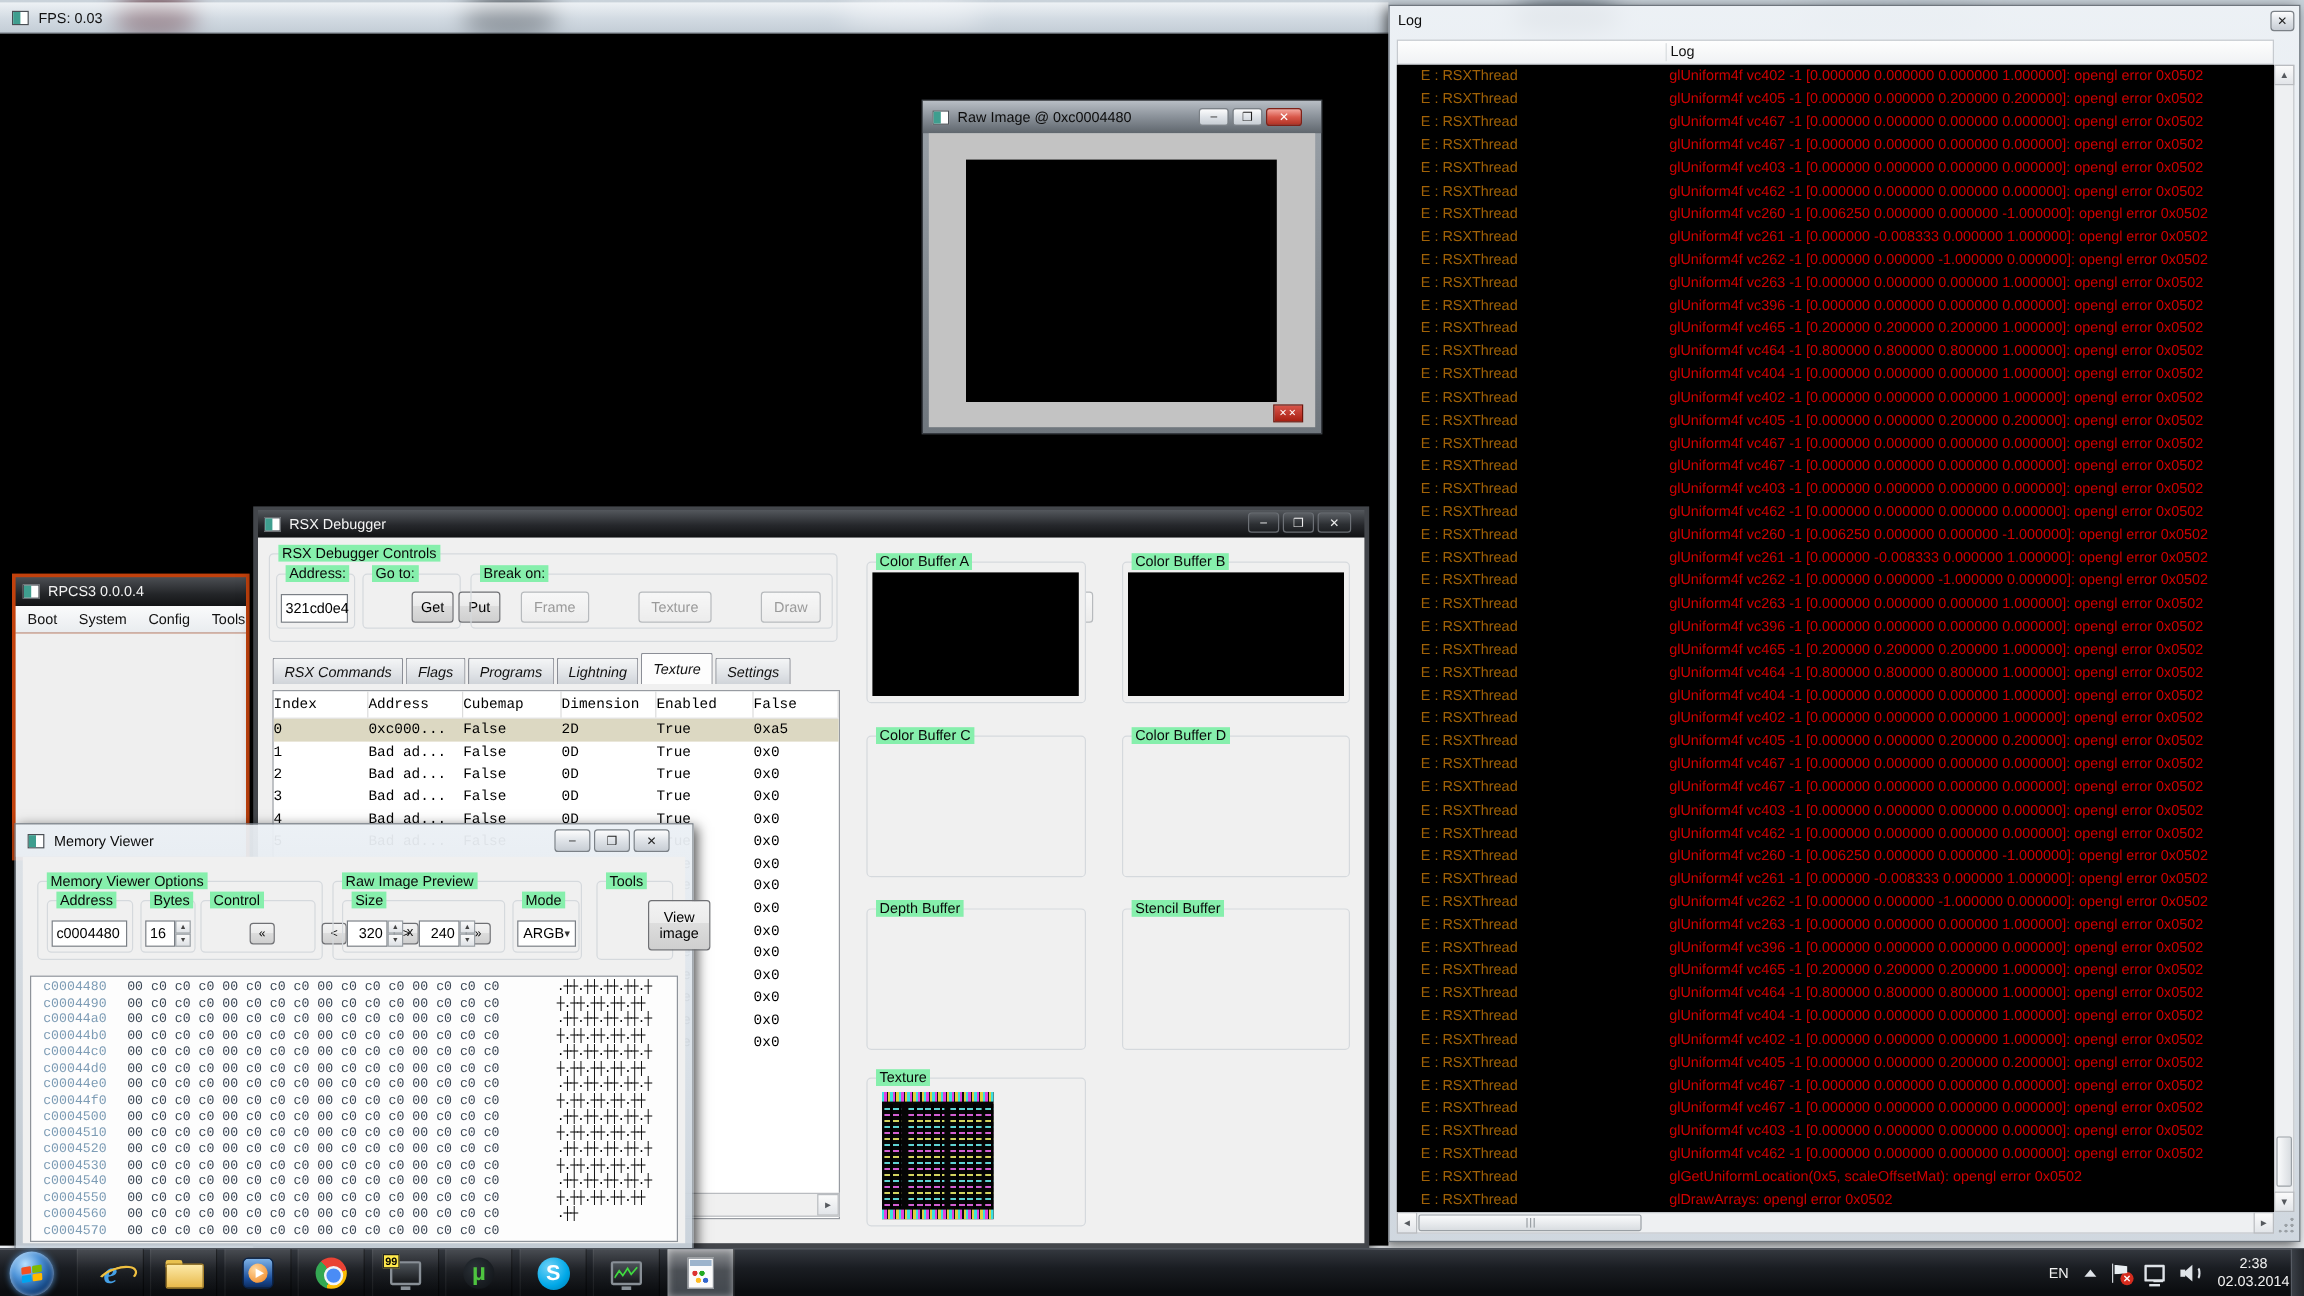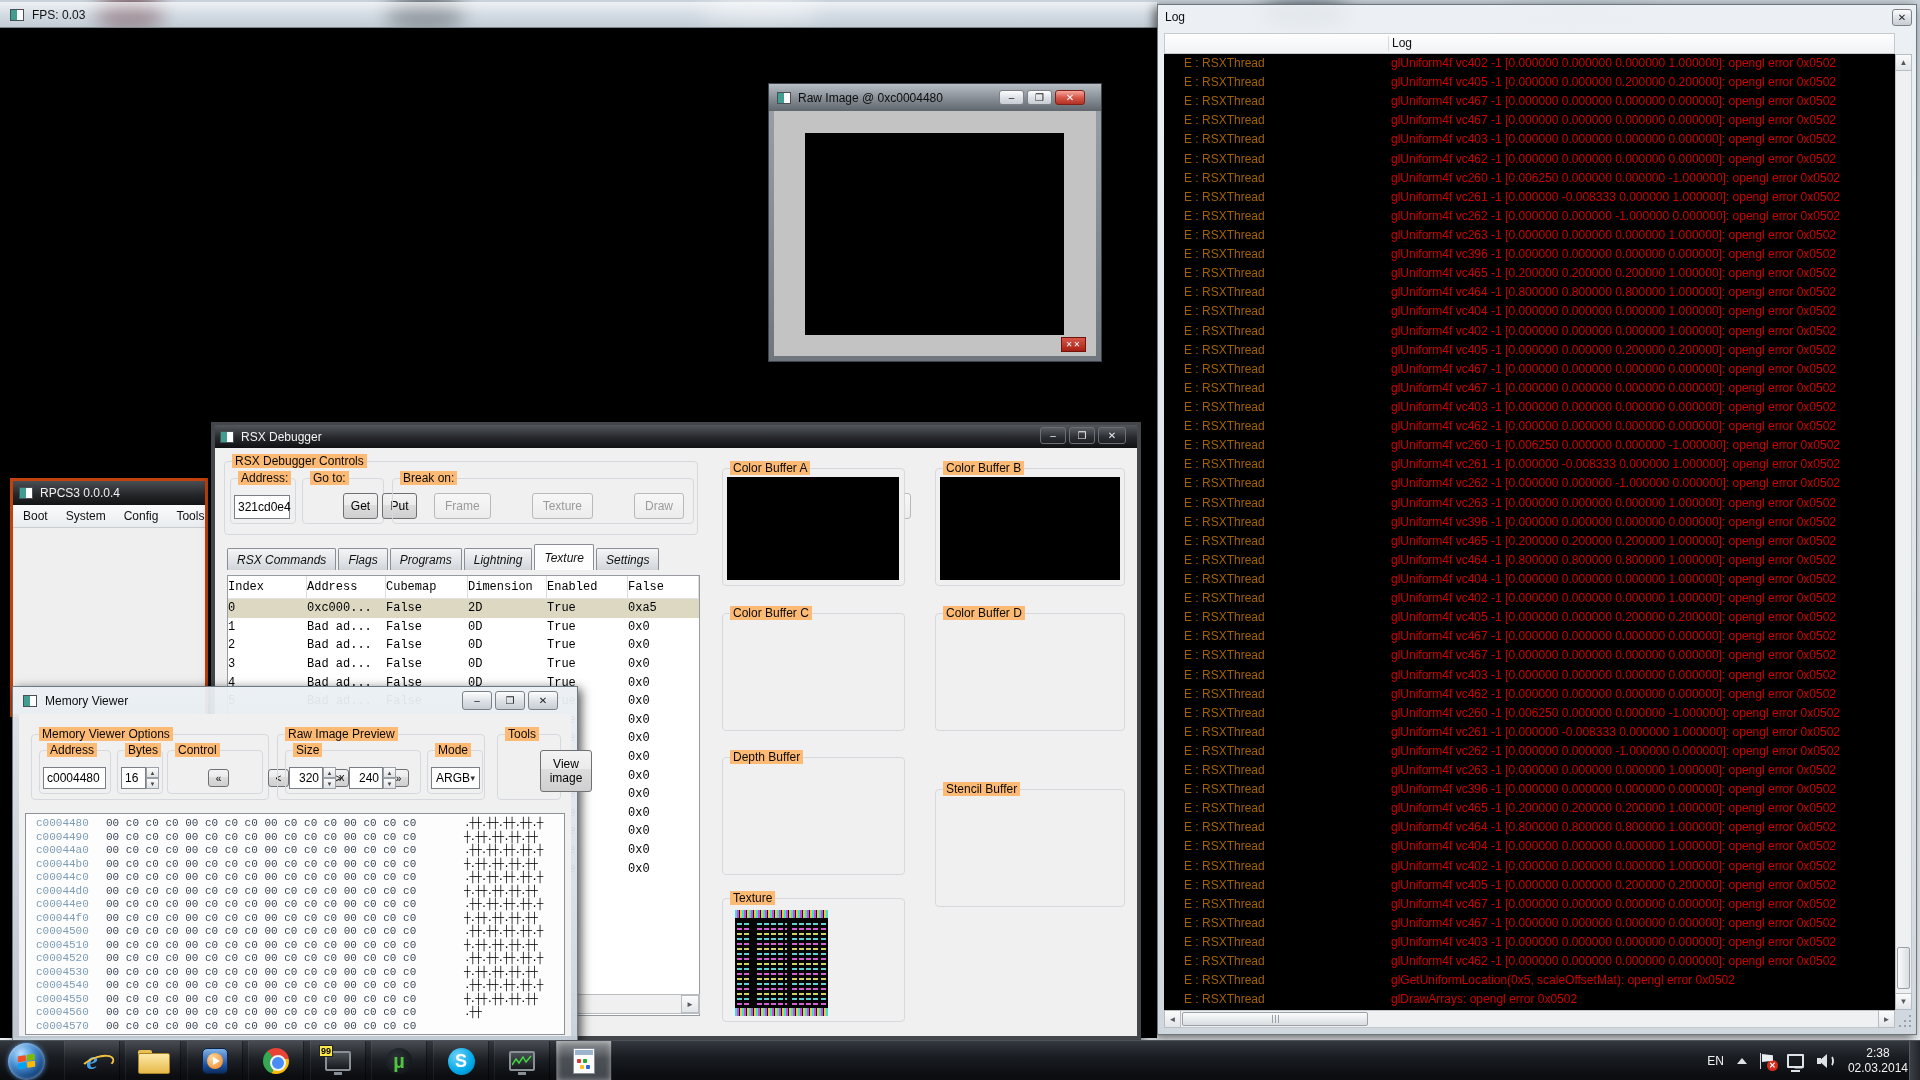--- a/index.html
+++ b/index.html
@@ -21,21 +21,21 @@
   .wtitle { position:absolute; display:flex; align-items:center; white-space:nowrap; }
   .appicon { width:14px; height:12px; background:#fff; border:1px solid #4a4f55; display:inline-block; position:relative; flex:0 0 auto; }
   .appicon::before { content:""; position:absolute; left:0; top:0; width:6px; height:10px; background:#3f9e8f; }
   .capbtn { position:absolute; display:flex; align-items:center; justify-content:center;
     font:10px "Liberation Sans",sans-serif; border-radius:3px; }
   .capbtn.light { background:linear-gradient(#fdfdfd,#dfe3e8 50%,#c7cdd4); border:1px solid #7b8187; color:#222; }
   .capbtn.dark { background:linear-gradient(#5a5e63,#2c2f33 60%,#1d1f22); border:1px solid #6c7076; color:#eee; }
   .capbtn.red { background:linear-gradient(#f5a9a0,#d9584a 50%,#b03225); border:1px solid #7e2118; color:#fff; }
 
   .groupbox { position:absolute; border:1px solid #d5d9dd; border-radius:4px; }
-  .gb-label { position:absolute; top:-8px; left:7px; background:#fdba74; padding:0 3px;
+  .gb-label { position:absolute; top:-8px; left:7px; background:#86efac; padding:0 3px;
     font-size:12px; color:#0a0a0a; white-space:nowrap; line-height:14px; }
 
   .btn7 { display:flex; align-items:center; justify-content:center; font-size:12px; color:#000;
     background:linear-gradient(#f3f3f3,#ebebeb 45%,#dddddd 46%,#cfcfcf); border:1px solid #6f7074; border-radius:3px;margin-left:37px; }
   .btn7.dis { color:#9a9a9a; background:linear-gradient(#f7f7f7,#ececec); border-color:#b7babd; }
   .tfield { background:#fff; border:1px solid #7a7f85; font-size:12px; display:flex; align-items:center; padding-left:3px; }
 
   
   #fps-win { left:0; top:2px; width:1157px; height:1036px; z-index:1; }
   #fps-title { left:0; top:0; width:1157px; height:26px; gap:8px; padding-left:10px;
@@ -91,21 +91,21 @@
     background:#f0f0f0; border:1px solid #b9bcc0; display:flex; justify-content:space-between; }
   .sbar-btn { width:18px; height:18px; display:flex; align-items:center; justify-content:center;
     font-size:8px; color:#55595e; background:linear-gradient(#fbfbfb,#e2e5e9); border:1px solid #b9bcc0; }
 
   .bufbox { background:#f0f0f0; }
   #gb-bufa { left:511px; top:46px; width:183px; height:118px; }
   #gb-bufb { left:724px; top:46px; width:190px; height:118px; }
   #gb-bufc { left:511px; top:191px; width:183px; height:118px; }
   #gb-bufd { left:724px; top:191px; width:190px; height:118px; }
   #gb-depth { left:511px; top:335px; width:183px; height:118px; }
-  #gb-stencil { left:724px; top:335px; width:190px; height:118px;margin-top:32px; }
+  #gb-stencil { left:724px; top:335px; width:190px; height:118px; }
   #gb-texture { left:511px; top:476px; width:183px; height:124px; }
   .bufimg { position:absolute; background:#000; }
   #img-bufa { left:516px; top:55px; width:172px; height:103px; }
   #img-bufb { left:729px; top:55px; width:180px; height:103px; }
   #tex-img { left:524px; top:488px; width:93px; height:106px; background:#050505; position:absolute; overflow:hidden; }
   .texband { position:absolute; left:0; width:100%; height:8px;
     background:repeating-linear-gradient(90deg,#39e0e0 0 2px,#e040e0 2px 4px,#101010 4px 5px,#e0d040 5px 7px); }
   .texcol { position:absolute; top:10px; bottom:8px;
     background:
       repeating-linear-gradient(90deg,rgba(0,0,0,0) 0 5px,#000 5px 7px),

